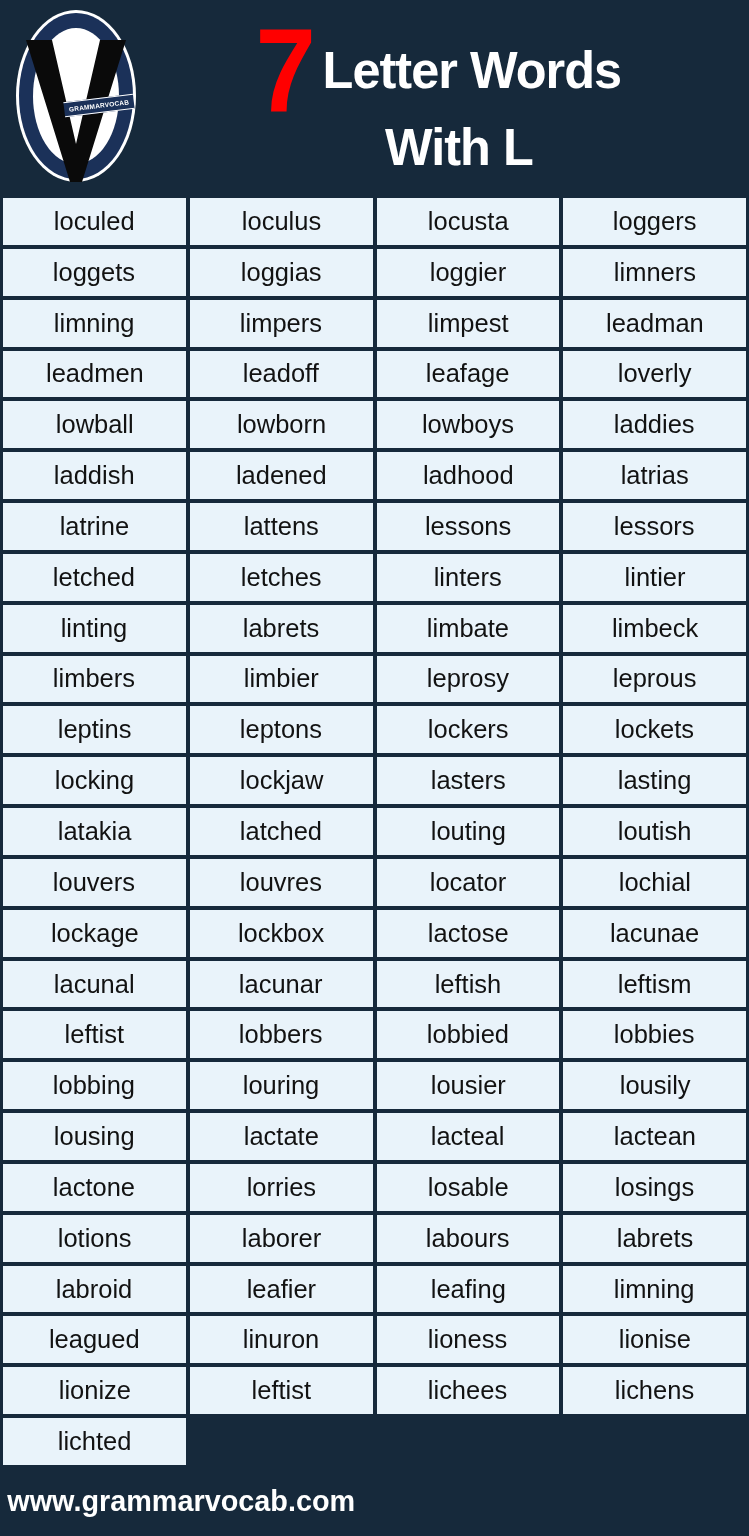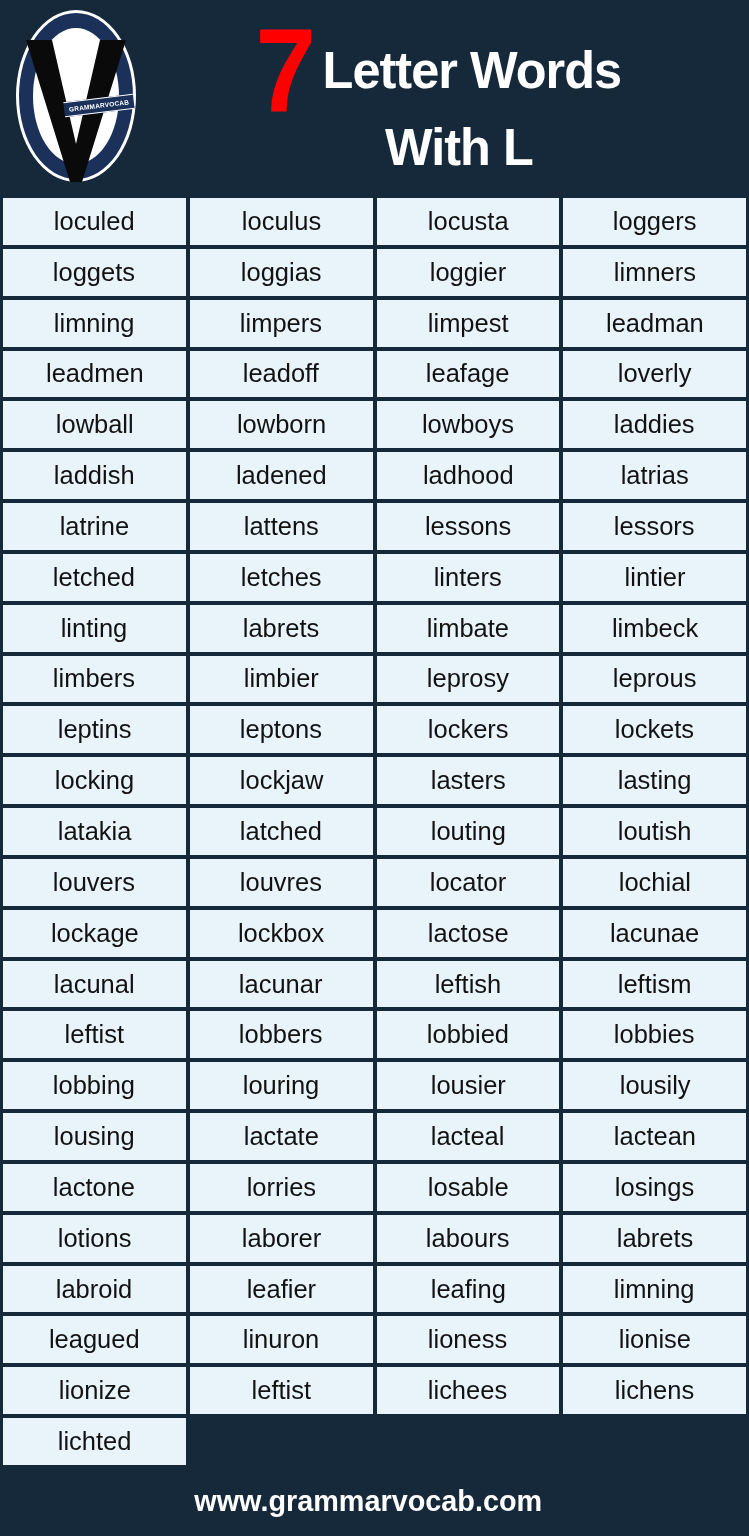--- a/index.html
+++ b/index.html
@@ -163,21 +163,21 @@
   
   .footer {
     position: absolute;
     left: 0;
     top: 1465px;
     width: 737px;
     height: 71px;
     background: #16293b;
     display: flex;
     align-items: center;
-    justify-content: center;
+    justify-content: flex-start;
   }
   .footer span {
     color: #ffffff;
     font-size: 30px;
     font-weight: bold;
     font-family: "Liberation Sans Narrow", "Liberation Sans", sans-serif;
     letter-spacing: 0px;
     transform: scaleX(0.96);
   }
 </style>

